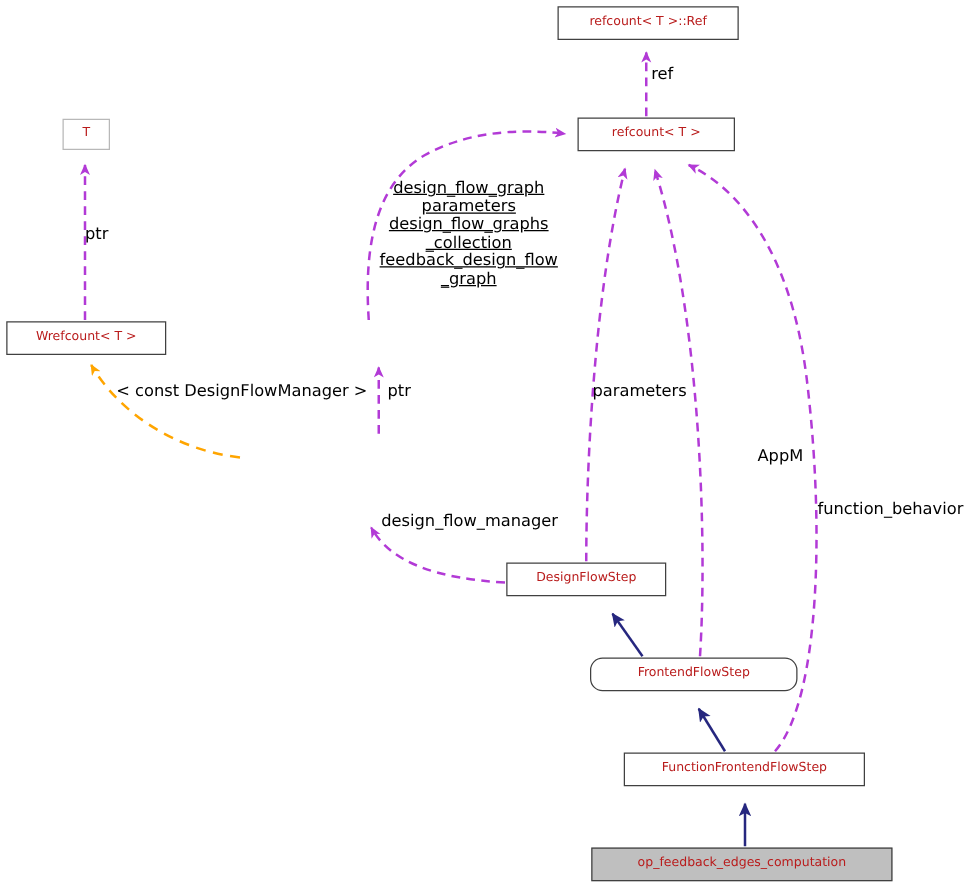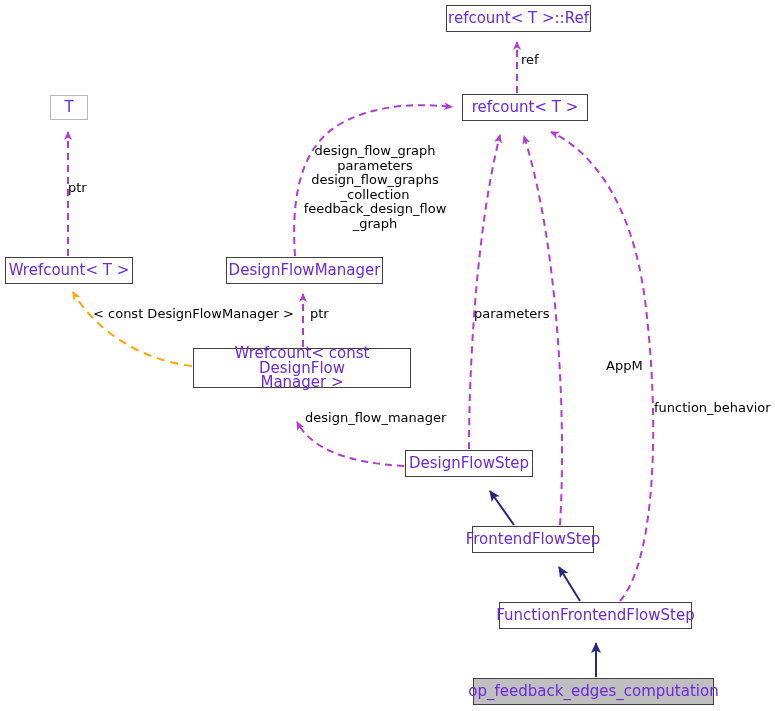--- a/index.html
+++ b/index.html
@@ -23,22 +23,22 @@
     left: 0;
     top: 0;
     width: 775px;
     height: 711px;
   }
   .node {
     position: absolute;
     box-sizing: border-box;
     border: 1px solid #404040;
     background: #ffffff;
-    color: #6d28d9;
-    font-size: 15px;
+    color: #b91c1c;
+    font-size: 10px;
     line-height: 14.5px;
     display: flex;
     align-items: center;
     justify-content: center;
     text-align: center;
     white-space: pre-line;
     z-index: 5;
   }
   .node.filled {
     background: #bfbfbf;
@@ -49,20 +49,21 @@
   .edge-label {
     position: absolute;
     font-size: 13px;
     line-height: 14.6px;
     color: #000000;
     white-space: pre-line;
     z-index: 6;
   }
   .edge-label.center {
     text-align: center;
+    text-decoration: underline;
   }
   .edge-label.left {
     text-align: left;
   }
 </style>
 </head>
 <body>
 
 <div id="diagram">
 
@@ -105,28 +106,25 @@
   </svg>
 
   <div class="node" style="left:446px; top:5px; width:145px; height:27px;">refcount&lt; T &gt;::Ref</div>
 
   <div class="node faint" style="left:50px; top:95px; width:38px; height:25px;">T</div>
 
   <div class="node" style="left:462px; top:94px; width:126px; height:27px;">refcount&lt; T &gt;</div>
 
   <div class="node" style="left:5px; top:257px; width:128px; height:27px;">Wrefcount&lt; T &gt;</div>
 
-  <div class="node" style="left:226px; top:257px; width:157px; height:27px;">DesignFlowManager</div>
 
-  <div class="node" style="left:193px; top:348px; width:218px; height:40px;">Wrefcount&lt; const DesignFlow
-Manager &gt;</div>
 
   <div class="node" style="left:405px; top:450px; width:128px; height:27px;">DesignFlowStep</div>
 
-  <div class="node" style="left:472px; top:526px; width:122px; height:27px;">FrontendFlowStep</div>
+  <div class="node" style="left:472px; top:526px; width:166px; height:27px;border-radius:10px;">FrontendFlowStep</div>
 
   <div class="node" style="left:499px; top:602px; width:193px; height:27px;text-align:right;">FunctionFrontendFlowStep</div>
 
   <div class="node filled" style="left:473px; top:678px; width:241px; height:27px;">op_feedback_edges_computation</div>
 
   <div class="edge-label left" style="left:521px; top:53px;">ref</div>
 
   <div class="edge-label center" style="left:300px; top:144px; width:150px;">design_flow_graph
 parameters
 design_flow_graphs

